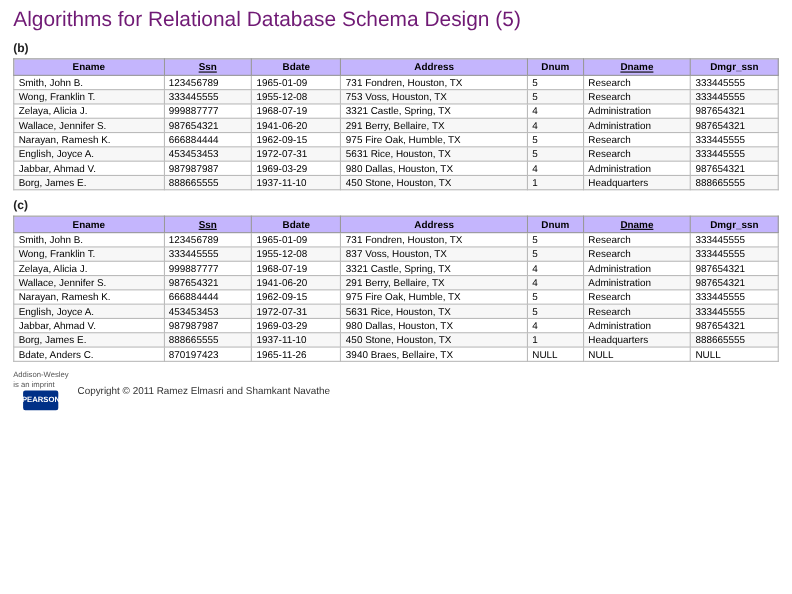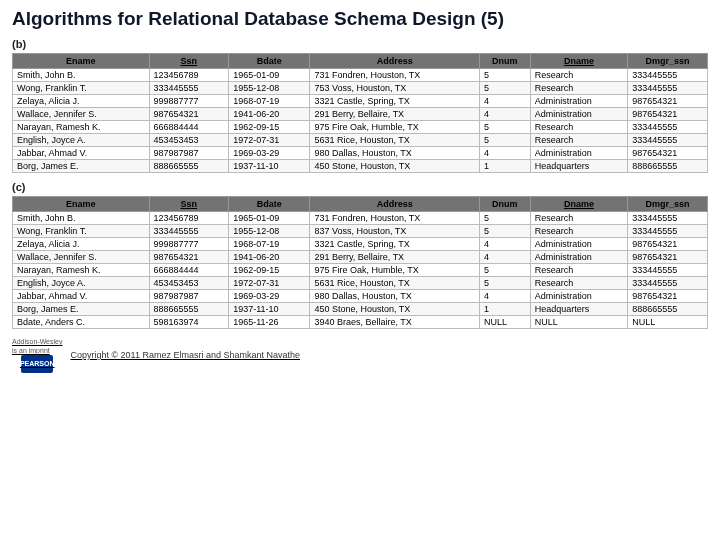--- a/index.html
+++ b/index.html
@@ -6,57 +6,56 @@
     body {
       font-family: Arial, sans-serif;
       background: #fff;
       width: 720px;
       height: 540px;
       overflow: hidden;
       padding: 8px 12px;
     }
     h1 {
       font-size: 19px;
-      font-weight: bold;
-      color: #0f172a;
+      font-weight: normal;
+      color: #701a75;
       margin-bottom: 8px;
     }
     .section-label {
       font-size: 11px;
       font-weight: bold;
       margin-bottom: 3px;
       color: #222;
     }
     table {
       border-collapse: collapse;
       width: 100%;
       font-size: 9px;
       margin-bottom: 8px;
     }
     th {
-      background: #737373;
+      background: #c4b5fd;
       border: 1px solid #999;
       padding: 2px 4px;
       text-align: center;
       font-weight: bold;
       white-space: nowrap;
     }
     td {
       border: 1px solid #bbb;
       padding: 1px 4px;
       white-space: nowrap;
     }
     tr:nth-child(odd) td { background: #fff; }
     tr:nth-child(even) td { background: #f7f7f7; }
     .footer {
       display: flex;
       align-items: center;
       margin-top: 4px;
       gap: 8px;
-      text-decoration: underline;
     }
     .pearson-logo {
       width: 32px;
       height: 18px;
       background: #003087;
       border-radius: 2px;
       display: flex;
       align-items: center;
       justify-content: center;
     }
@@ -255,21 +254,21 @@
           <td>Borg, James E.</td>
           <td>888665555</td>
           <td>1937-11-10</td>
           <td>450 Stone, Houston, TX</td>
           <td>1</td>
           <td>Headquarters</td>
           <td>888665555</td>
         </tr>
         <tr>
           <td>Bdate, Anders C.</td>
-          <td>598163974</td>
+          <td>870197423</td>
           <td>1965-11-26</td>
           <td>3940 Braes, Bellaire, TX</td>
           <td>NULL</td>
           <td>NULL</td>
           <td>NULL</td>
         </tr>
       </tbody>
   </table>
 </div>
 

